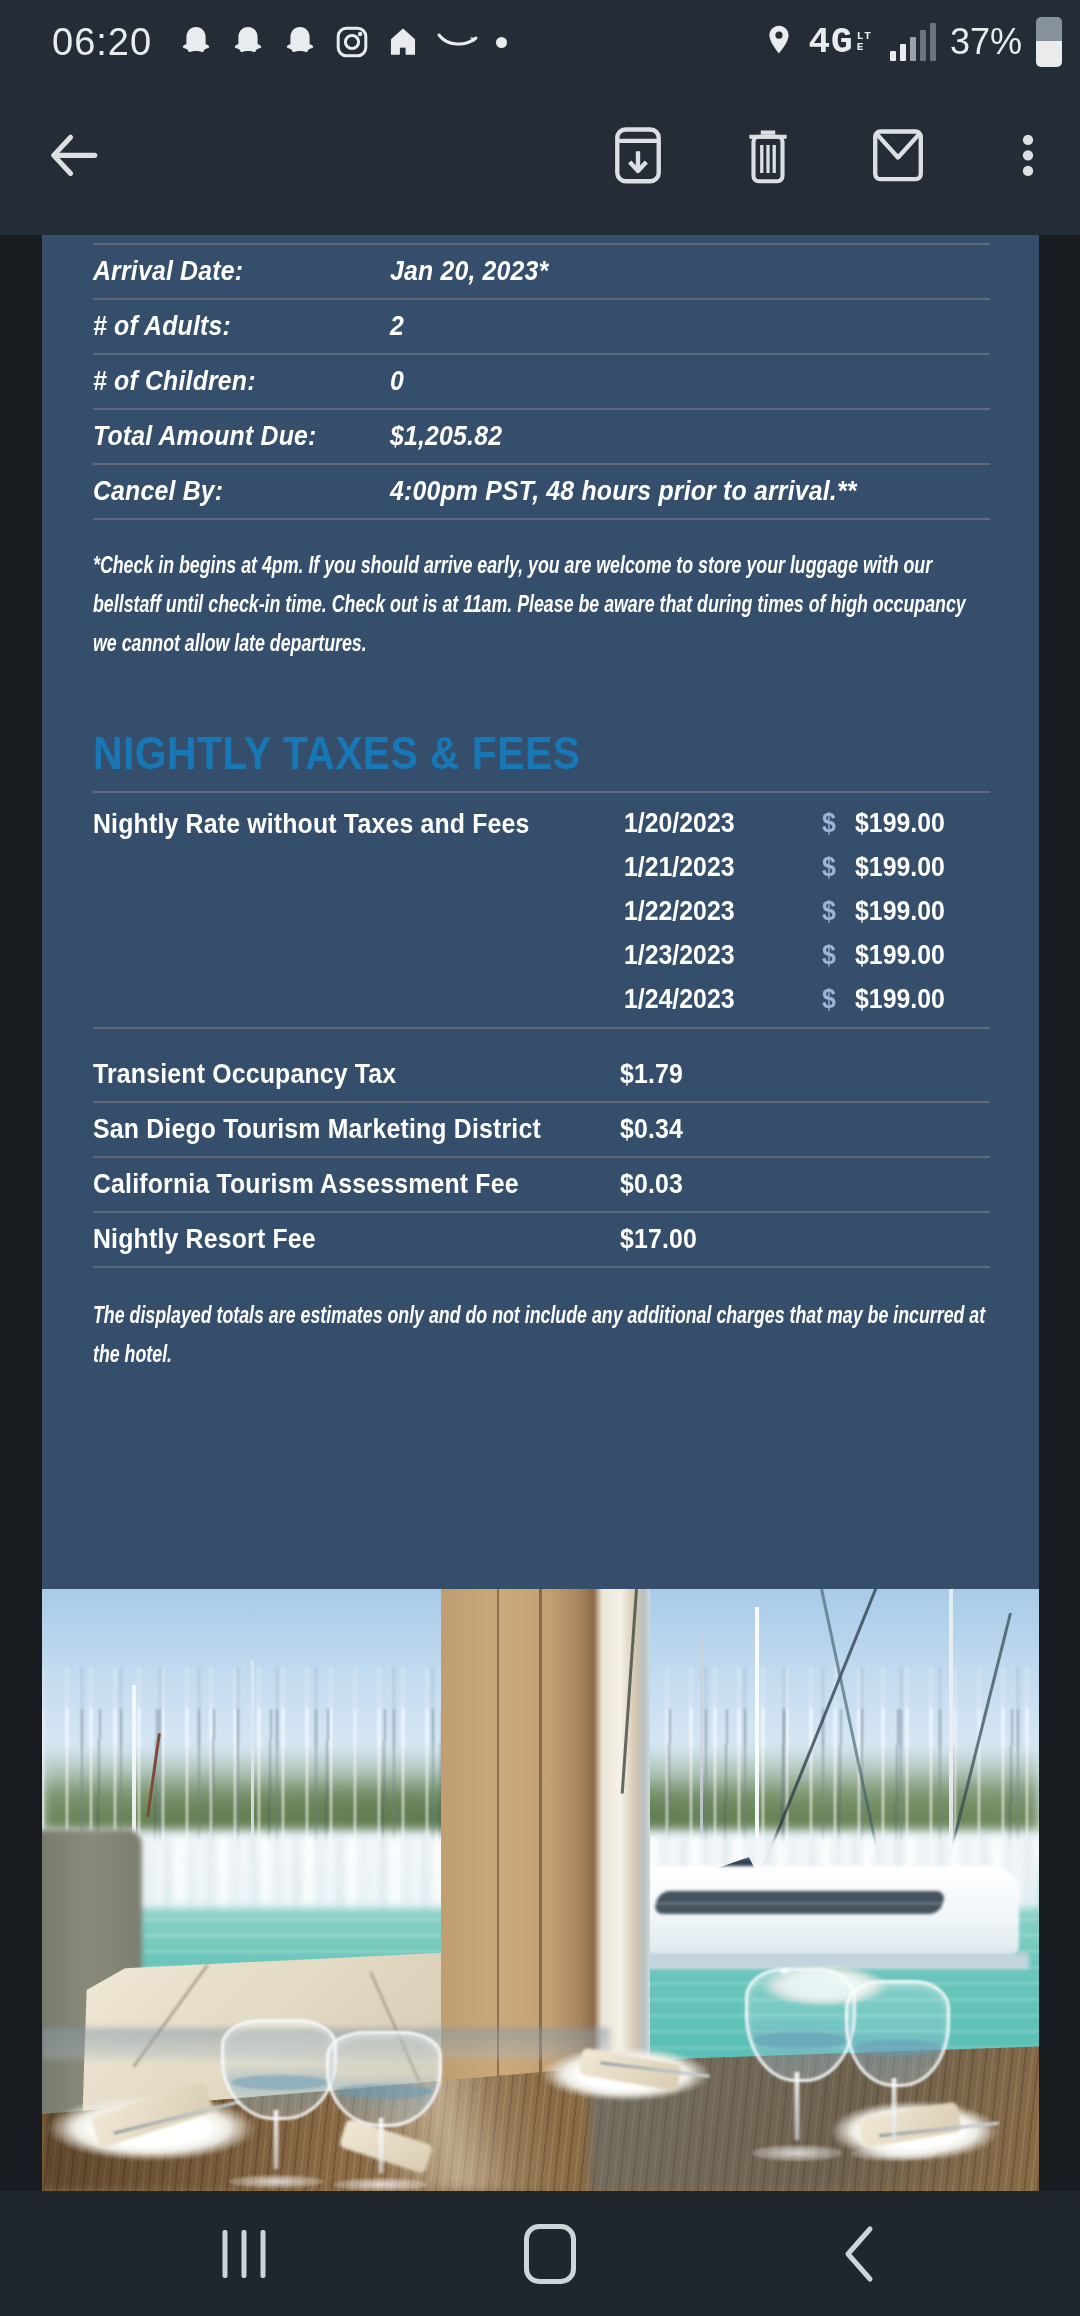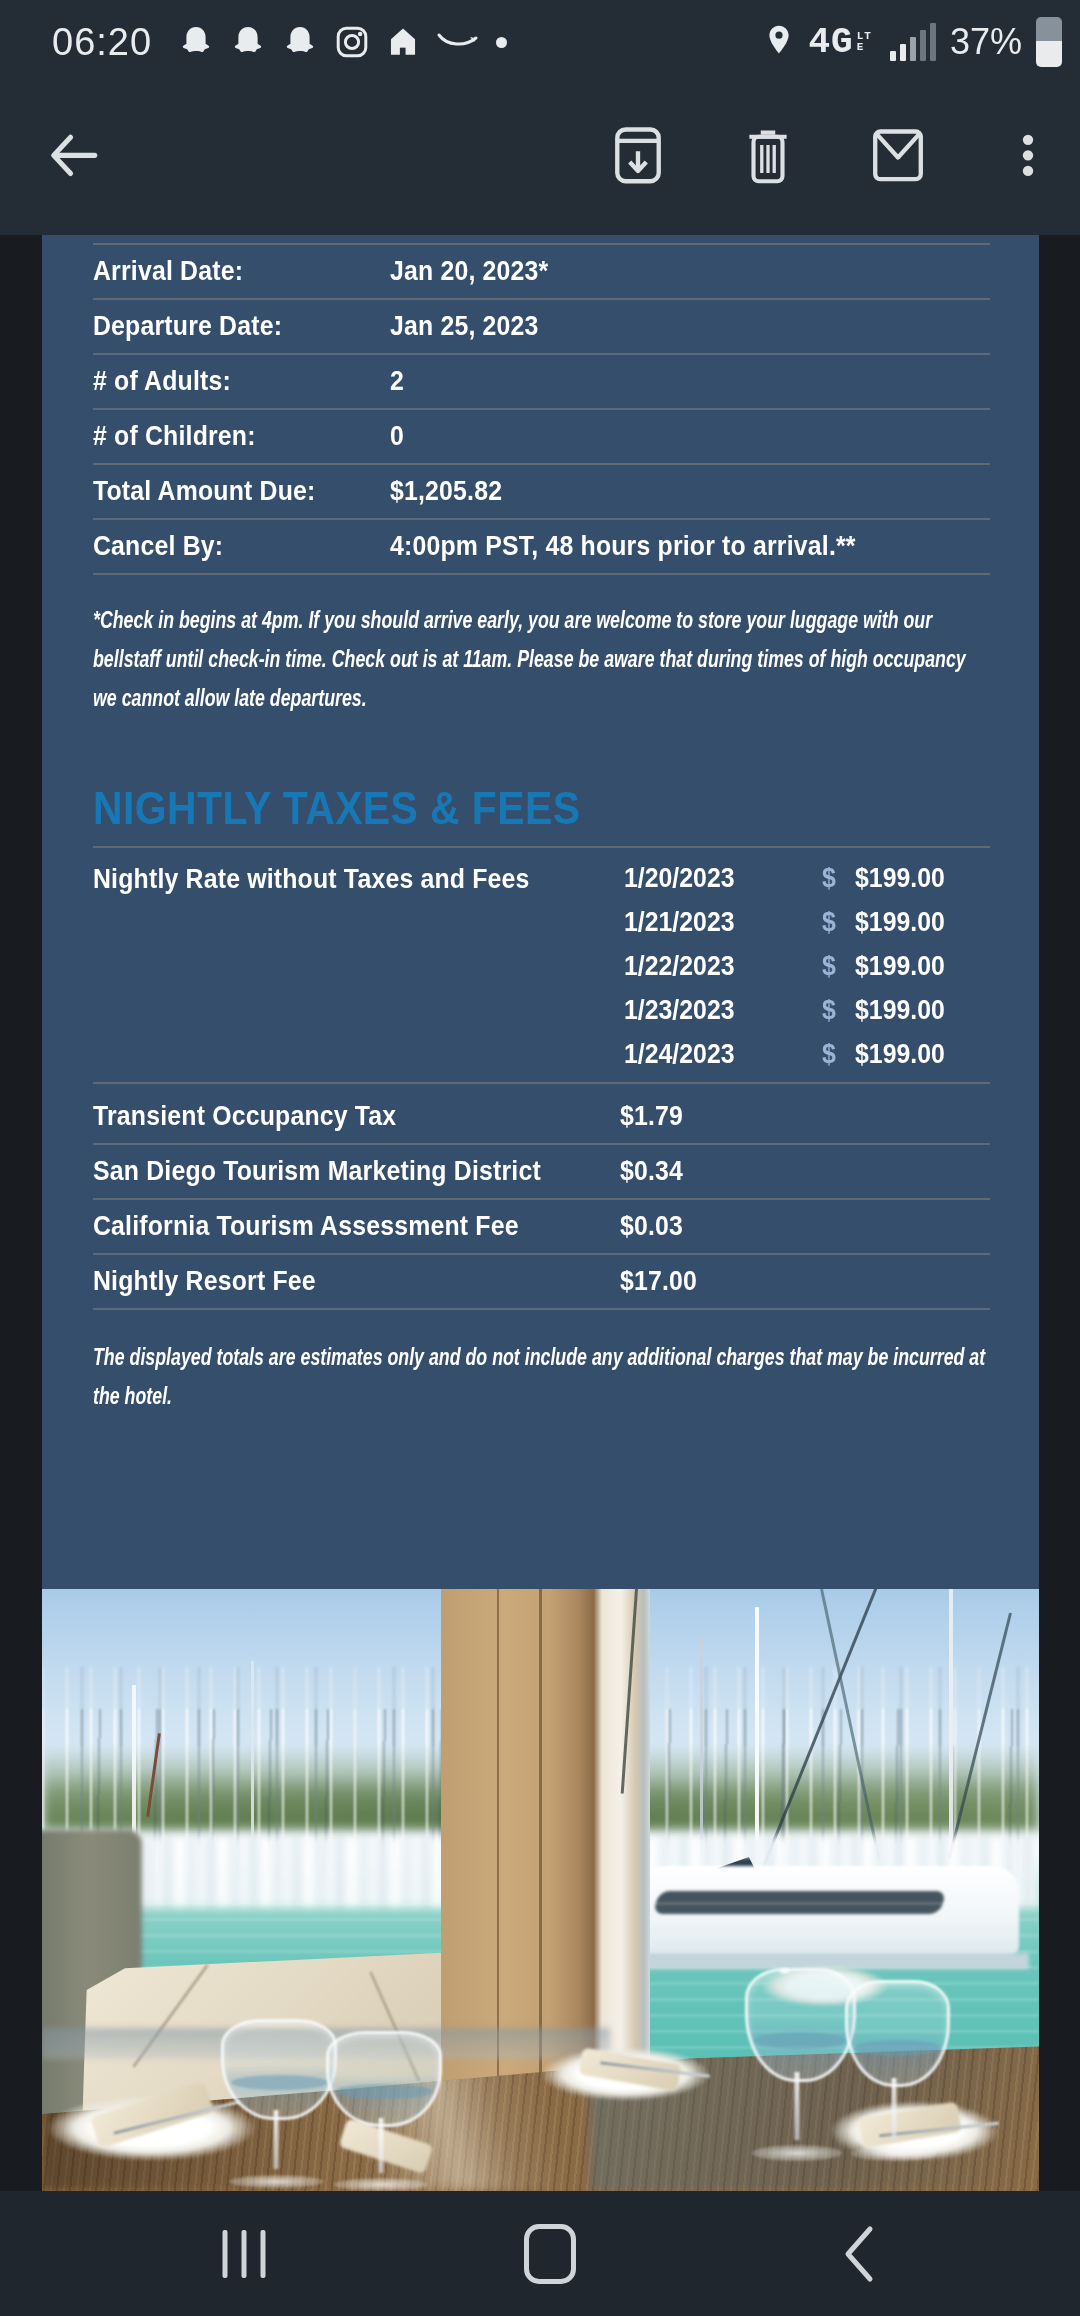--- a/index.html
+++ b/index.html
@@ -25,40 +25,40 @@
   .dot-ic{width:11px;height:11px;border-radius:50%;background:#e9ecee;}
 
   .appbar{position:absolute;top:84px;left:0;right:0;height:151px;}
   .back-btn{position:absolute;left:44px;top:50%;transform:translateY(-58%);width:58px;height:58px;}
   .appbar-actions{position:absolute;right:24px;top:50%;transform:translateY(-58%);display:flex;align-items:center;gap:74px;}
   .act{width:56px;height:58px;display:flex;align-items:center;justify-content:center;}
 
   
   .content{position:absolute;top:235px;left:42px;width:997px;height:1956px;background:#344e6c;overflow:hidden;}
   .hr{border:0;height:0;border-top:2px solid #5f6977;margin:0 49px 0 51px;}
-  .res-table{padding-top:8px;}
+  .res-table{padding-top:8px;font-style:italic;}
   .row{height:53px;display:flex;align-items:center;position:relative;margin:0 49px 0 51px;border-bottom:2px solid #5f6977;}
   .b{font-weight:bold;font-size:27px;color:#ffffff;display:inline-block;transform:scaleX(.92);
      transform-origin:0 50%;white-space:nowrap;letter-spacing:.2px;}
   .row .val{position:absolute;left:297px;}
   .note{margin:26px 49px 0 51px;width:1160px;transform:scaleX(.773);transform-origin:0 0;
         font-style:italic;font-weight:bold;font-size:23px;line-height:39px;color:#ffffff;}
   .section-h{margin:64px 49px 0 51px;font-size:47px;line-height:52px;color:#1878b6;display:block;
         transform:scaleX(.87);transform-origin:0 50%;white-space:nowrap;letter-spacing:.5px;}
   .hr-h{margin-top:12px;}
   .rates{position:relative;padding-top:8px;}
   .rate-label{position:absolute;left:51px;top:16px;}
   .rate-row{height:44px;position:relative;margin:0 49px 0 51px;text-decoration:underline;}
   .rate-row .d{position:absolute;left:531px;top:50%;transform:translateY(-50%) scaleX(.92);transform-origin:0 50%;}
   .rate-row .cur{position:absolute;left:729px;top:50%;transform:translateY(-50%) scaleX(.92);
         transform-origin:0 50%;color:#9db4d6;font-weight:bold;font-size:27px;}
   .rate-row .amt{position:absolute;left:762px;top:50%;transform:translateY(-50%) scaleX(.92);transform-origin:0 50%;}
   .t-amt{font-weight:bold;font-size:27px;color:#fff;white-space:nowrap;}
   .hr-rates{margin-top:6px;}
-  .taxes{padding-top:6px;}
+  .taxes{padding-top:19px;}
   .tax-row{height:53px;display:flex;align-items:center;position:relative;margin:0 49px 0 51px;border-bottom:2px solid #5f6977;}
   .tax-row .val{position:absolute;left:527px;}
   .disclaimer{margin-top:28px;}
 
   
   .photo{position:absolute;left:0;bottom:0;width:997px;height:602px;overflow:hidden;
      background:linear-gradient(180deg,#a9cbe8 0%,#c6ddf0 16%,#dcebf6 30%,#ecf4f9 44%,
                 #9ad6cc 50%,#6cc6bc 62%,#5cc0b6 76%,#52bbb1 100%);}
   .photo *{position:absolute;}
   .ph-hill{left:0;top:26%;width:100%;height:14%;filter:blur(6px);background:
@@ -269,24 +269,20 @@
 
   <div class="content">
 
     <div class="res-table">
       <hr class="hr">
       <div class="row">
         <span class="b">Arrival Date:</span>
         <span class="val b">Jan 20, 2023*</span>
       </div>
       <div class="row">
-        <span class="b">Departure Date:</span>
-        <span class="val b">Jan 25, 2023</span>
-      </div>
-      <div class="row">
         <span class="b"># of Adults:</span>
         <span class="val b">2</span>
       </div>
       <div class="row">
         <span class="b"># of Children:</span>
         <span class="val b">0</span>
       </div>
       <div class="row">
         <span class="b">Total Amount Due:</span>
         <span class="val b">$1,205.82</span>

